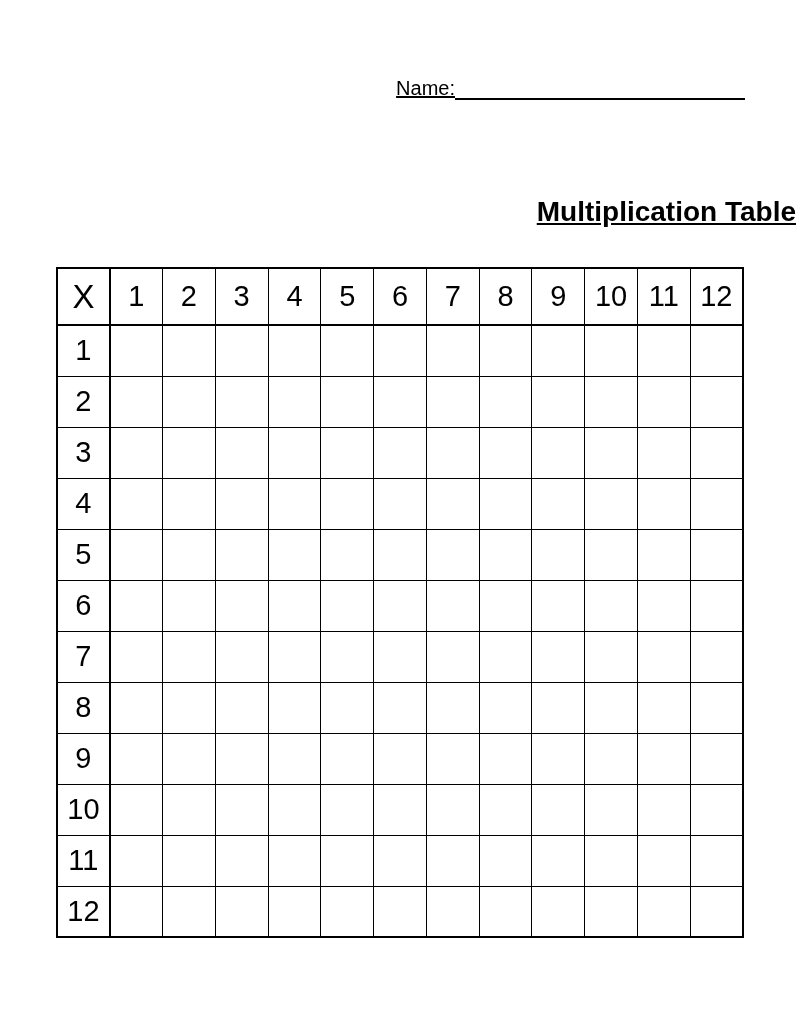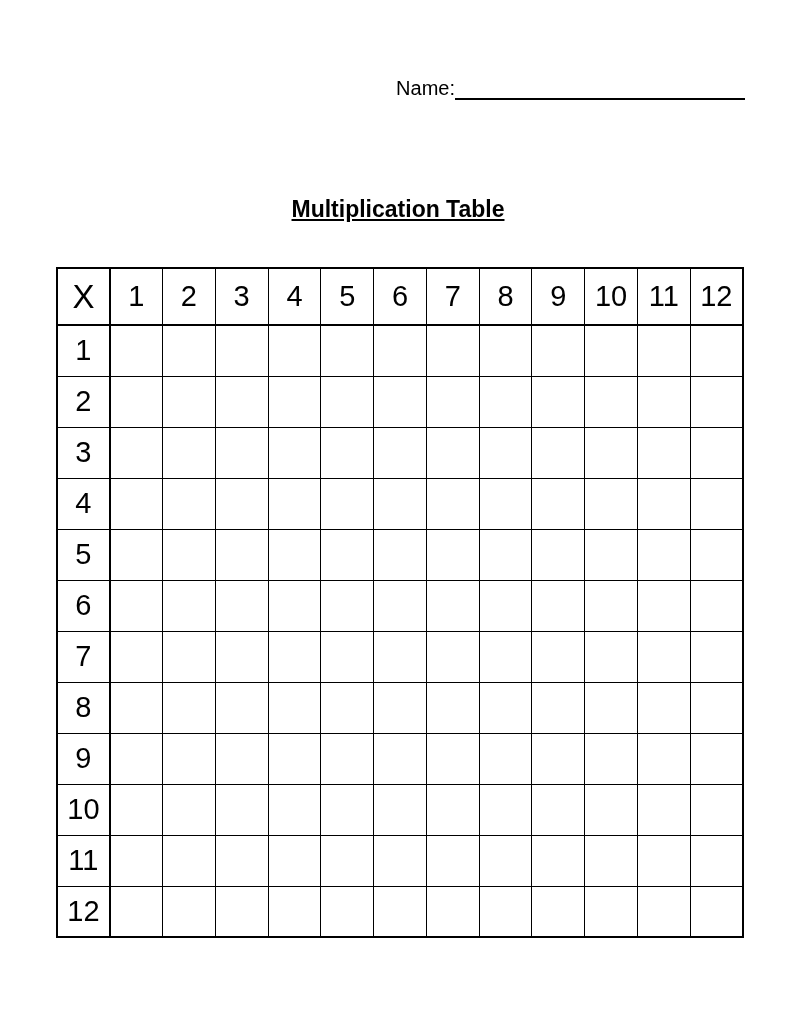--- a/index.html
+++ b/index.html
@@ -15,41 +15,42 @@
       color: #000000;
       position: relative;
     }
     .name-line {
       position: absolute;
       top: 75px;
       right: 55px;
       font-size: 20px;
       display: flex;
       align-items: flex-end;
+      text-decoration: underline;
     }
     .name-label {
       font-weight: normal;
     }
     .name-input {
       border: none;
       border-bottom: 2px solid #000;
       width: 290px;
       outline: none;
       background: transparent;
       font-family: inherit;
       font-size: 20px;
       padding: 0 4px;
     }
     .title {
       position: absolute;
       top: 196px;
       left: 0;
       right: 4px;
-      text-align: center;
-      font-size: 23px;
+      text-align: right;
+      font-size: 28px;
       font-weight: bold;
       text-decoration: underline;
     }
     .table-wrap {
       position: absolute;
       top: 267px;
       left: 56px;
       width: 688px;
     }
     table {

